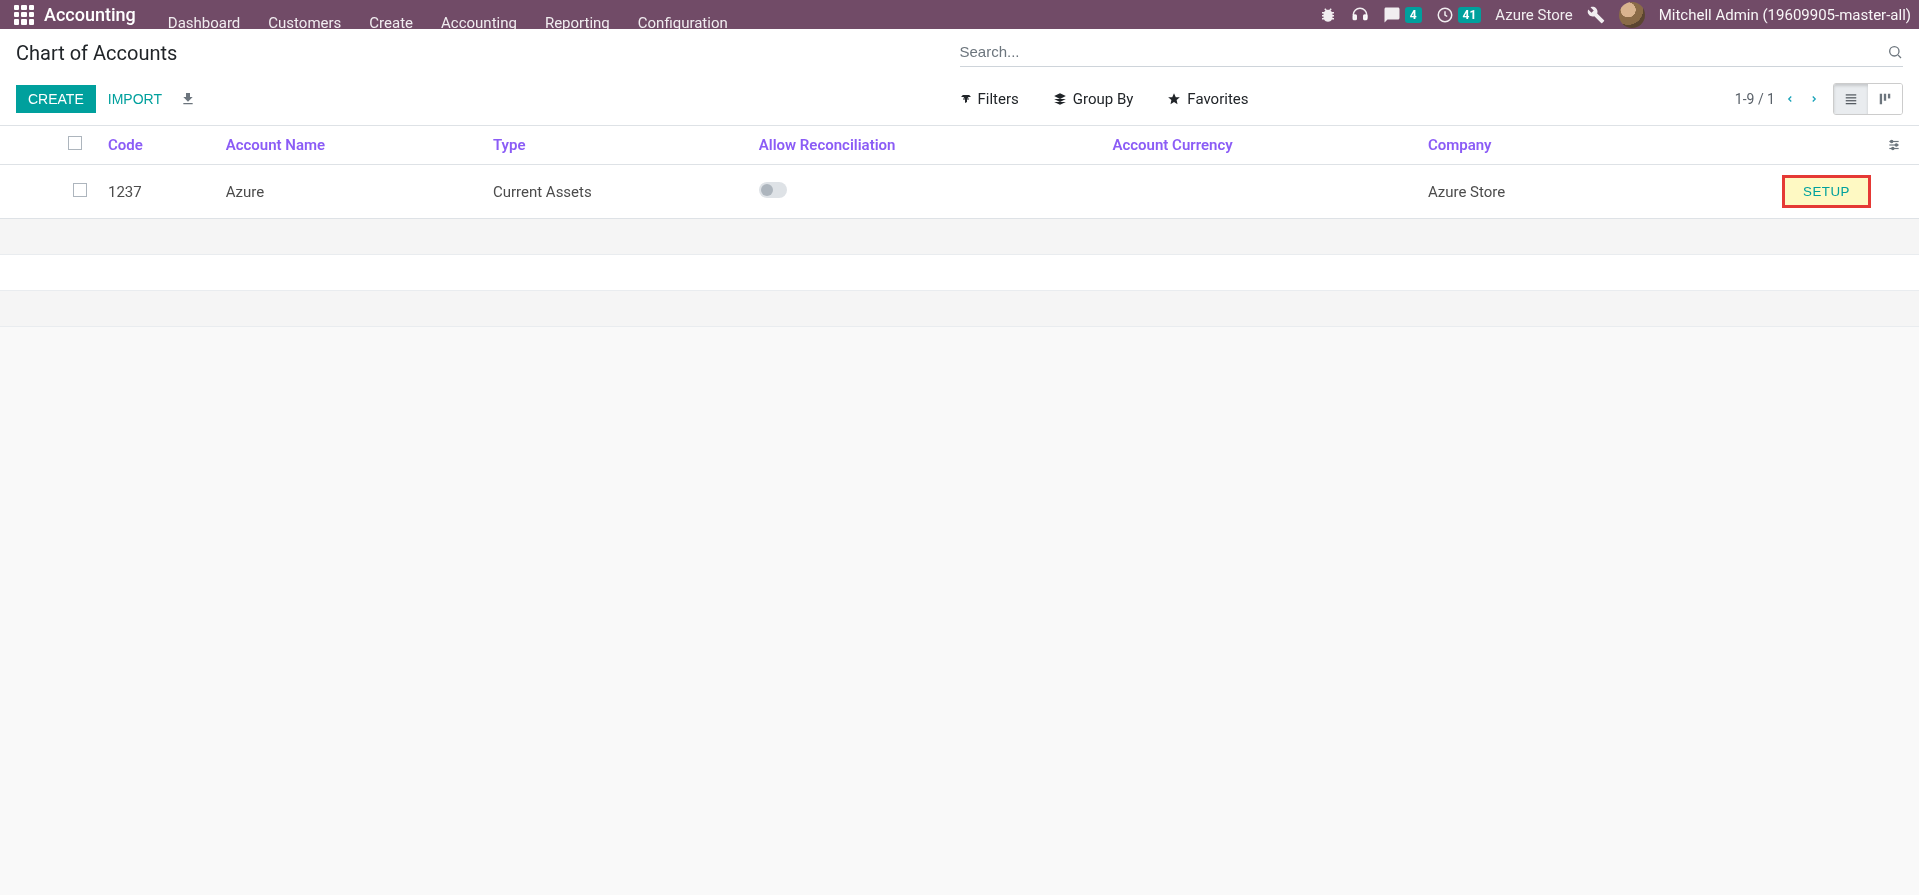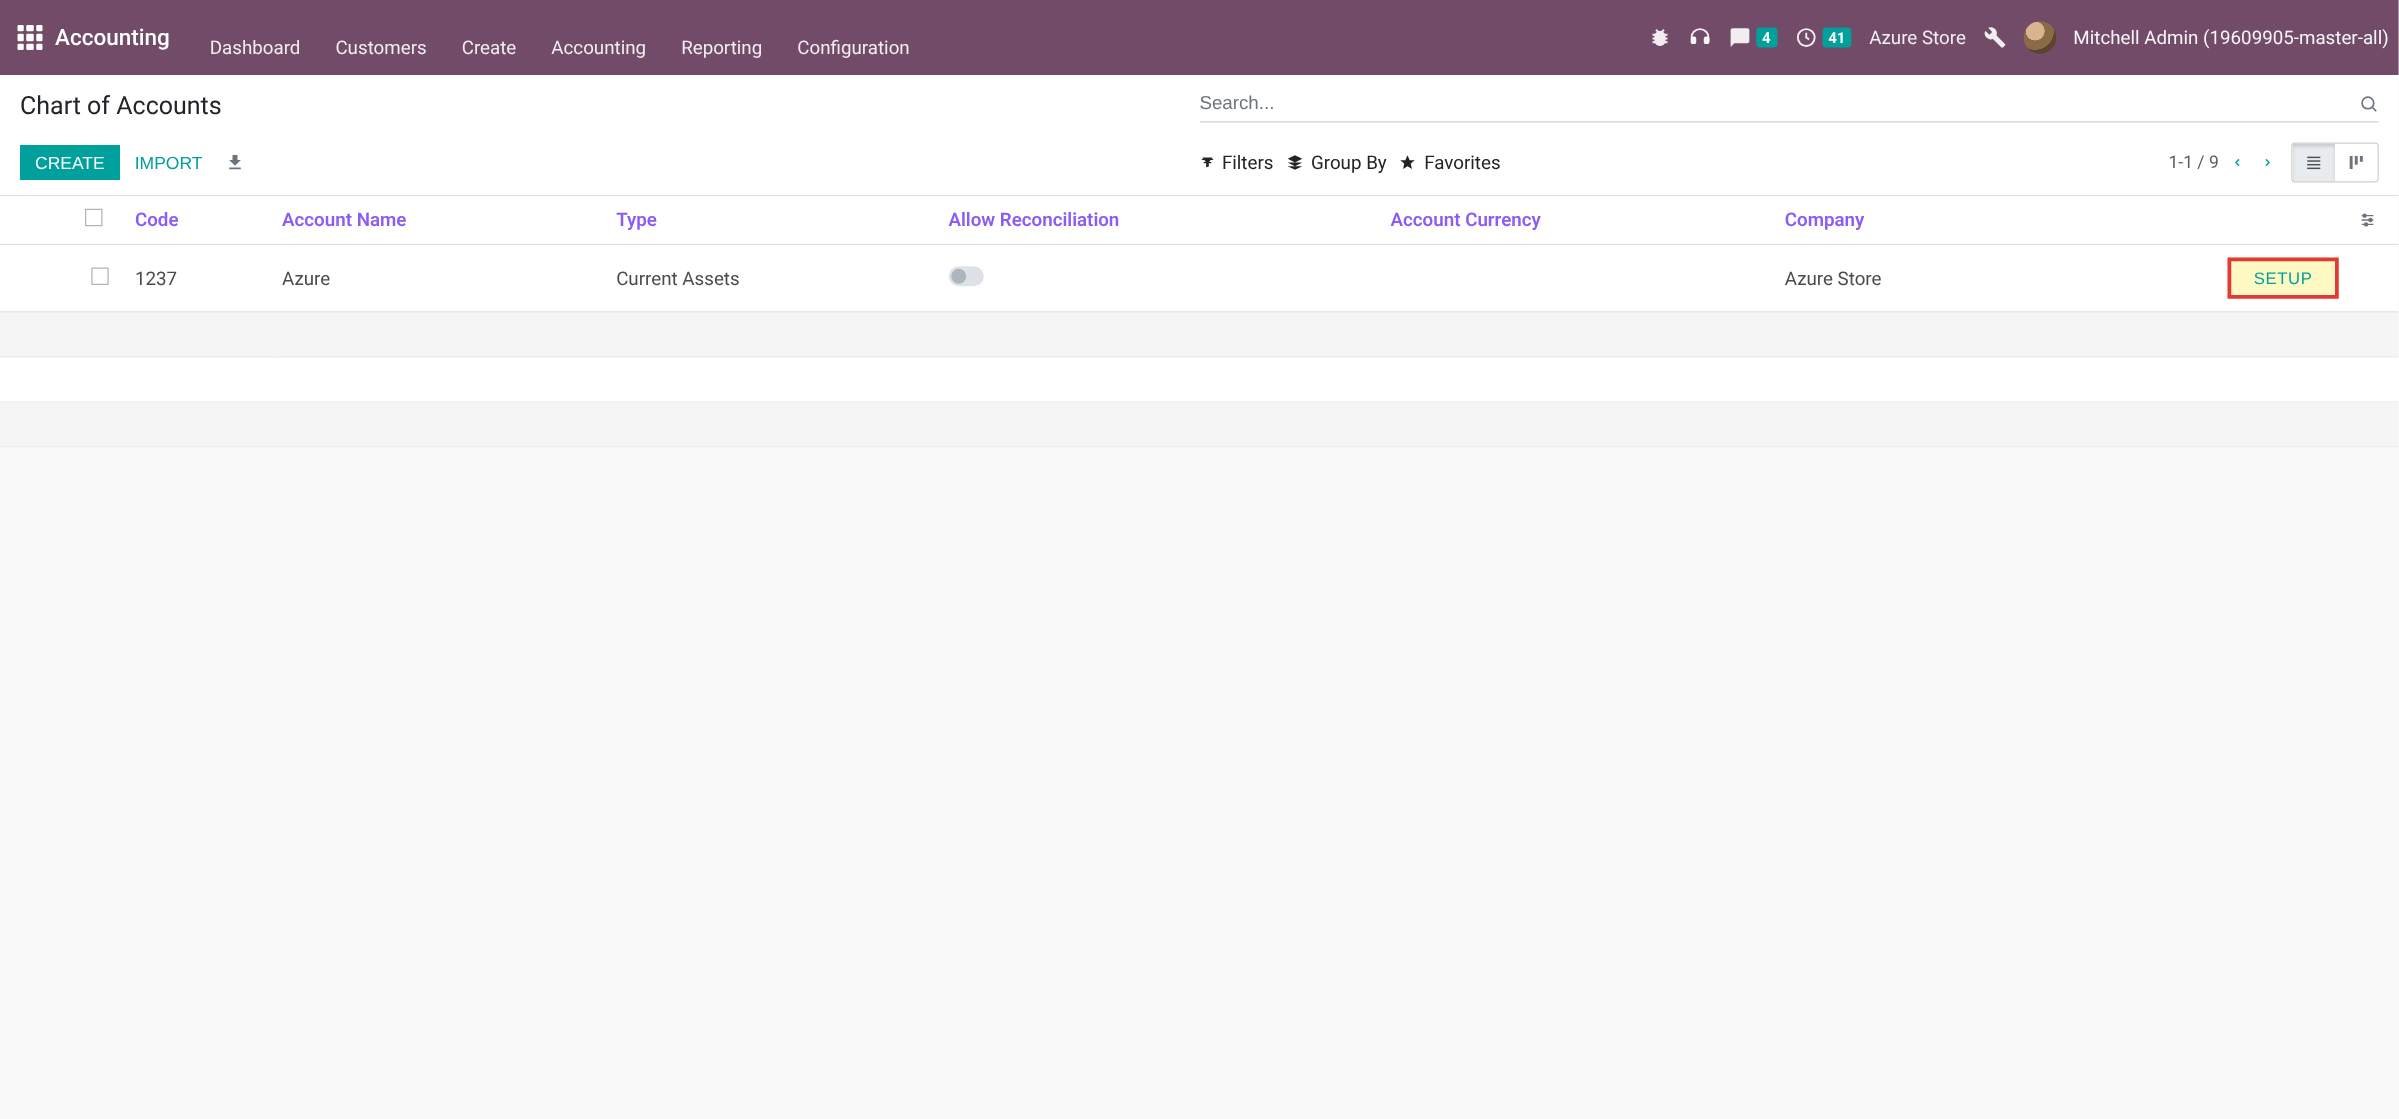--- a/index.html
+++ b/index.html
@@ -1,19 +1,19 @@
 <!DOCTYPE html>
 <html><head>
   <meta charset="utf-8">
   <style>
     * { box-sizing: border-box; margin: 0; padding: 0; }
     body { font-family: -apple-system, BlinkMacSystemFont, "Segoe UI", Roboto, "Helvetica Neue", Arial, sans-serif; font-size: 14px; color: #212529; background: #f9f9f9; }
     
     
-    .navbar { background: #714B67; color: #fff; display: flex; align-items: center; height: 60px; padding: 0 8px; }
+    .navbar { background: #714B67; color: #fff; display: flex; align-items: center; height: 29px; padding: 0 8px; }
     .navbar-left { display: flex; align-items: center; gap: 0; }
     .apps-icon { width: 20px; height: 20px; display: grid; grid-template-columns: repeat(3,1fr); grid-template-rows: repeat(3,1fr); gap: 2px; margin: 0 10px 0 6px; cursor: pointer; }
     .apps-icon span { background: #fff; border-radius: 1px; }
     .brand { font-size: 18px; font-weight: 500; color: #fff; margin-right: 18px; cursor: pointer; }
     .nav-menu { display: flex; align-items: center; }
     .nav-item { color: rgba(255,255,255,0.9); padding: 0 14px; line-height: 46px; cursor: pointer; font-size: 15px; margin-top: 16px; }
     .navbar-right { margin-left: auto; display: flex; align-items: center; gap: 14px; }
     .systray-icon { color: rgba(255,255,255,0.9); cursor: pointer; display: flex; align-items: center; font-size: 16px; }
     .badge { background: #00A09D; color: #fff; border-radius: 3px; font-size: 12px; padding: 1px 5px; margin-left: 4px; font-weight: 700; }
     .company-name { color: rgba(255,255,255,0.9); font-size: 15px; cursor: pointer; }
@@ -28,21 +28,21 @@
     .search-input { border: none; outline: none; flex: 1; font-size: 15px; color: #495057; background: transparent; }
     .search-input::placeholder { color: #6c757d; }
     .search-icon-btn { color: #6c757d; cursor: pointer; font-size: 16px; }
     
     .cp-bottom { display: flex; align-items: center; margin-top: 16px; }
     .btn { border: none; cursor: pointer; font-size: 14px; font-weight: 500; padding: 6px 12px; }
     .btn-primary { background: #00A09D; color: #fff; text-transform: uppercase; }
     .btn-link { background: transparent; color: #00A09D; text-transform: uppercase; }
     .toolbar-icon { color: #6c757d; cursor: pointer; margin-left: 6px; font-size: 15px; }
     
-    .search-options { margin-left: auto; display: flex; align-items: center; gap: 10px; flex: 0 0 50%; }
+    .search-options { margin-left: auto; display: flex; align-items: center; gap: 34px; flex: 0 0 50%; }
     .so-item { display: flex; align-items: center; gap: 6px; cursor: pointer; color: #212529; font-size: 15px; }
     .so-icon { color: #212529; font-size: 13px; }
     .so-right { margin-left: auto; display: flex; align-items: center; gap: 10px; }
     .pager { color: #00798f; font-size: 14px; display: flex; align-items: center; gap: 6px; }
     .pager-text { color: #5a6169; }
     .pager-btn { color: #00798f; cursor: pointer; font-size: 15px; padding: 0 4px; }
     .view-switch { display: flex; border: 1px solid #ccc; border-radius: 3px; overflow: hidden; }
     .view-btn { width: 34px; height: 30px; display: flex; align-items: center; justify-content: center; cursor: pointer; background: #fff; color: #6c757d; font-size: 16px; }
     .view-btn.active { background: #e9ecef; color: #495057; box-shadow: inset 0 2px 3px rgba(0,0,0,0.15); }
     
@@ -170,21 +170,21 @@
       <div class="so-item">
         <span class="so-icon">
           <svg width="14" height="14" viewBox="0 0 24 24" fill="currentColor">
               <path d="M12 2l3 7h7l-5.5 4.5L18 21l-6-4-6 4 1.5-7.5L2 9h7l3-7z"></path>
             </svg>
         </span>
         <span>Favorites</span>
       </div>
       <div class="so-right">
         <div class="pager">
-          <span class="pager-text">1-1 / 9</span>
+          <span class="pager-text">1-9 / 1</span>
           <span class="pager-btn">
             <svg width="10" height="14" viewBox="0 0 24 24" fill="none" stroke="#17a2b8" stroke-width="3">
                 <polyline points="15 18 9 12 15 6"></polyline>
               </svg>
           </span>
           <span class="pager-btn">
             <svg width="10" height="14" viewBox="0 0 24 24" fill="none" stroke="#17a2b8" stroke-width="3">
                 <polyline points="9 18 15 12 9 6"></polyline>
               </svg>
           </span>

